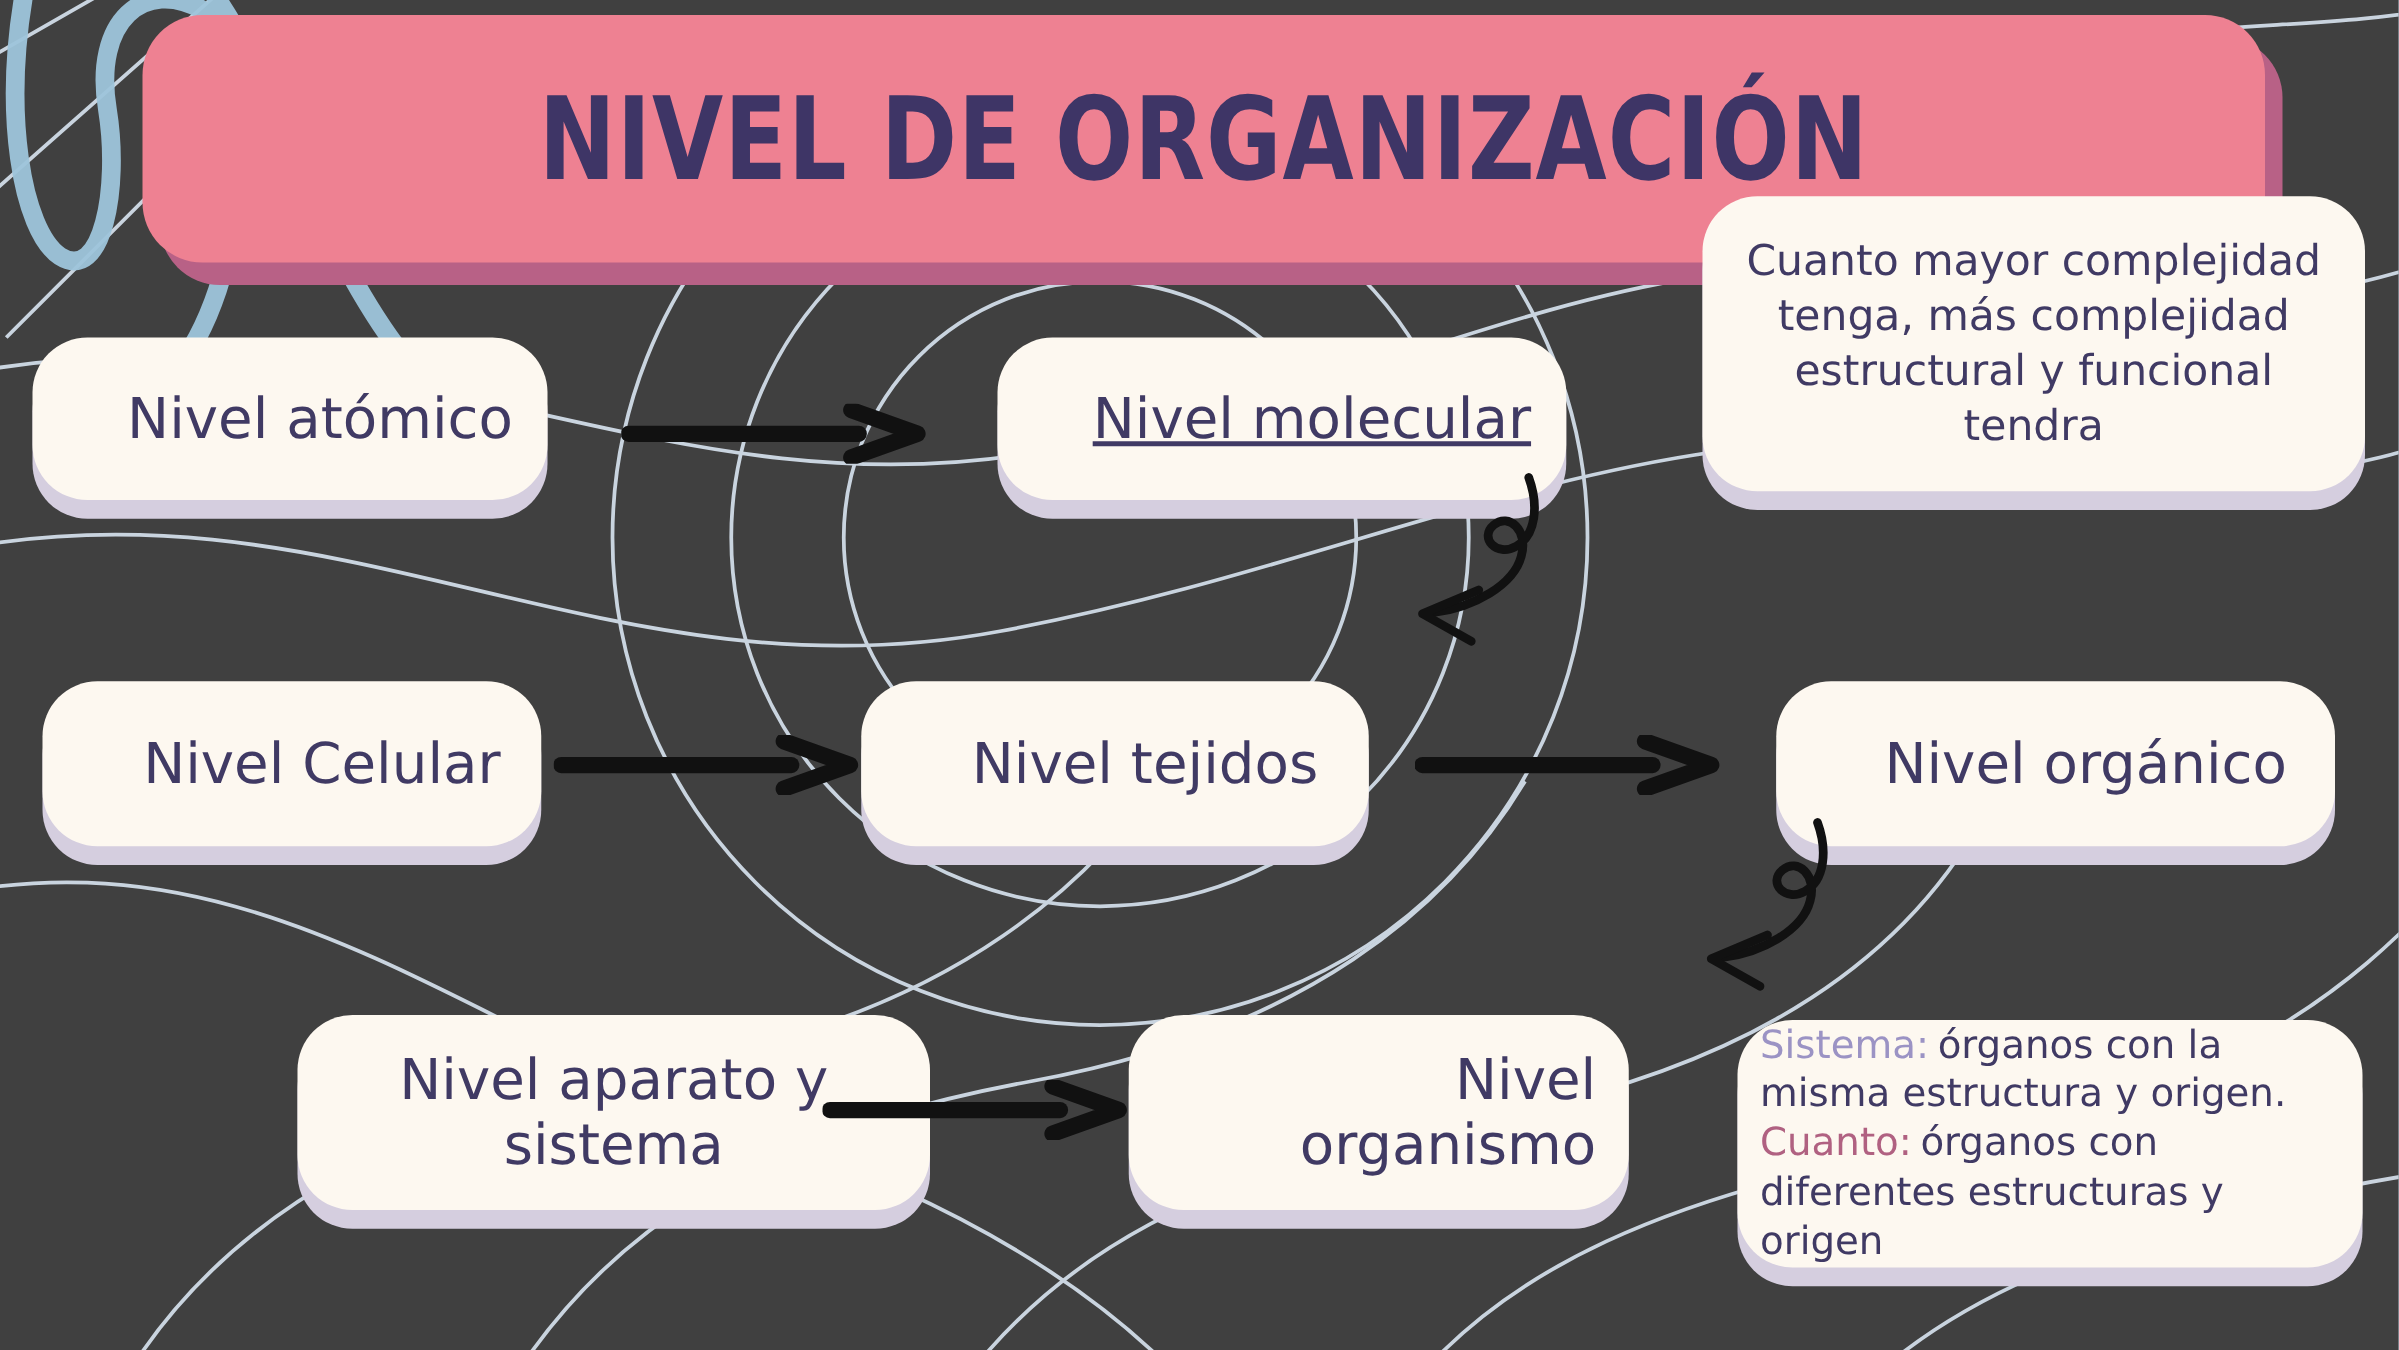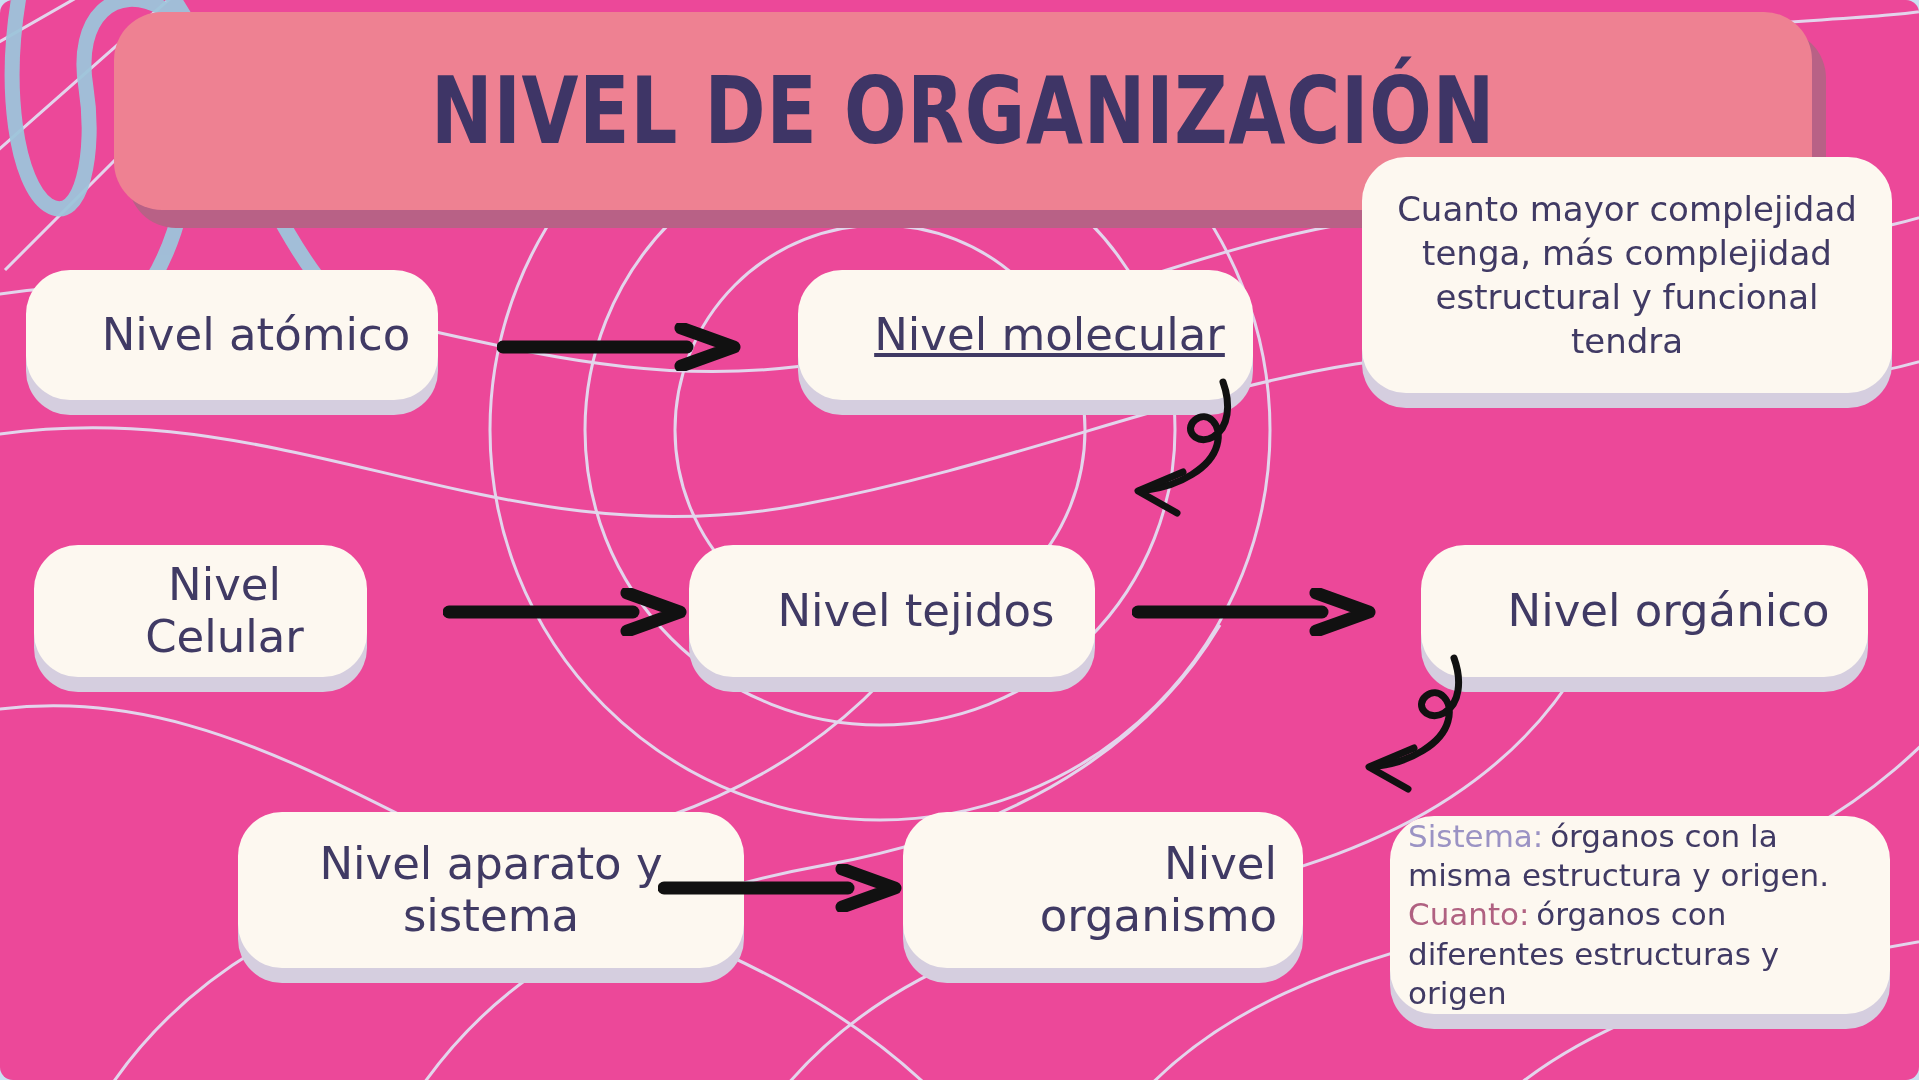--- a/index.html
+++ b/index.html
@@ -3,23 +3,22 @@
 <meta charset="utf-8">
 <style>
   * { margin: 0; padding: 0; box-sizing: border-box; }
   html, body { background: #cae0f1; }
   body { font-family: "DejaVu Sans", "Liberation Sans", sans-serif; }
 
   .canvas {
     position: relative;
     width: 1919px;
     height: 1080px;
-    background: #ec4899;
+    background: #404040;
     overflow: hidden;
-    border-radius: 13px;
   }
 
   svg.bg {
     position: absolute;
     left: 0; top: 0;
     z-index: 0;
   }
 
   
   .banner {
@@ -54,21 +53,21 @@
     justify-content: center;
     text-align: center;
     color: #403a64;
     z-index: 2;
   }
   .node { font-size: 45px; line-height: 1.15; padding-left: 48px; }
   .node span { display: inline-block; }
 
   #n-atomico   { left: 26px;   top: 270px; width: 412px; height: 130px; }
   #n-molecular { left: 798px;  top: 270px; width: 455px; height: 130px; text-decoration: underline; }
-  #n-celular   { left: 34px;   top: 545px; width: 333px; height: 132px; }
+  #n-celular   { left: 34px;   top: 545px; width: 399px; height: 132px; }
   #n-tejidos   { left: 689px;  top: 545px; width: 406px; height: 132px; }
   #n-organico  { left: 1421px; top: 545px; width: 447px; height: 132px; }
   #n-aparato   { left: 238px;  top: 812px; width: 506px; height: 156px; padding: 0 16px; justify-content: center; }
   #n-organismo { left: 903px;  top: 812px; width: 400px; height: 156px; }
   #n-organismo span { max-width: 300px; text-align: right; }
 
   #note-top {
     left: 1362px; top: 157px;
     width: 530px; height: 236px;
     font-size: 34px;

